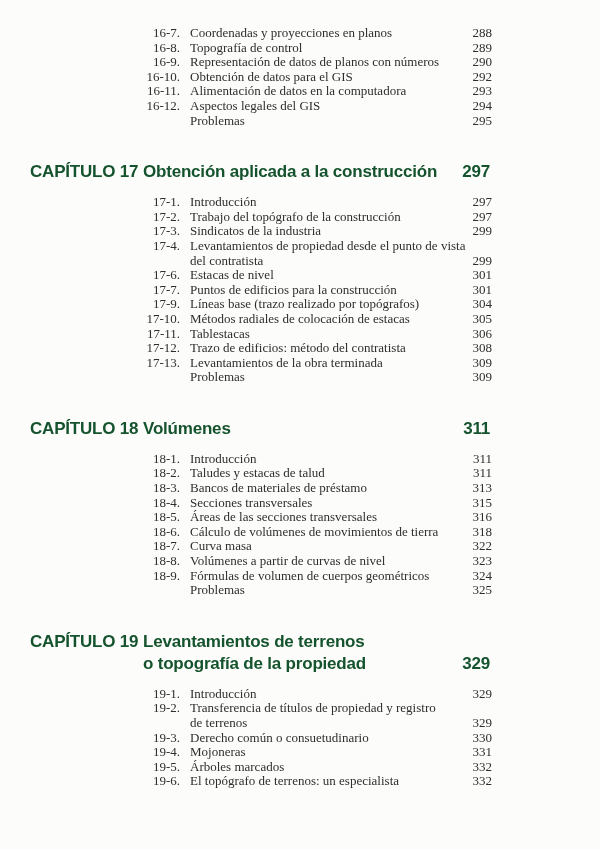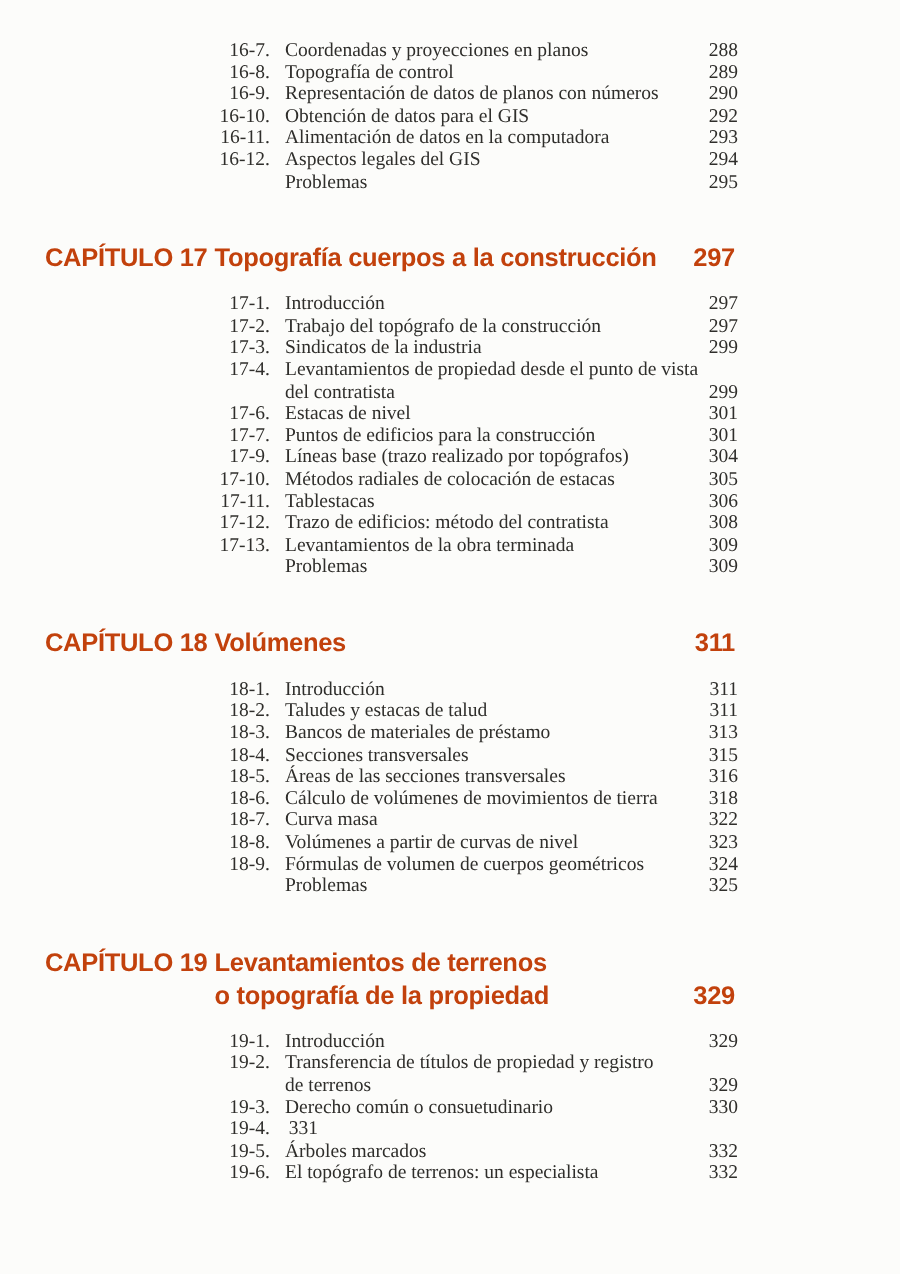--- a/index.html
+++ b/index.html
@@ -19,21 +19,21 @@
   .chapter-line {
     display: flex;
     align-items: baseline;
     padding-left: 30px;
     padding-right: 110px;
     font-family: "Liberation Sans", sans-serif;
     font-weight: 700;
     font-size: 17px;
     line-height: 22px;
     letter-spacing: -0.2px;
-    color: #c2410c;
+    color: #14532d;
     white-space: nowrap;
   }
   .chapter-label { flex: none; width: 104px; margin-right: 9px; }
   .chapter-title { flex: 1 1 auto; min-width: 0; overflow: visible; }
   .chapter-page { flex: none; width: 38px; text-align: right; }
 
   
   .toc-row {
     display: flex;
     align-items: center;
@@ -85,21 +85,21 @@
         </div>
         <div class="toc-row">
           <span class="toc-num"></span>
           <span class="toc-title">Problemas</span>
           <span class="toc-page">295</span>
         </div>
       </div>
       <div class="chapter">
         <div class="chapter-line">
           <span class="chapter-label">CAPÍTULO 17</span>
-          <span class="chapter-title">Topografía cuerpos a la construcción</span>
+          <span class="chapter-title">Obtención aplicada a la construcción</span>
           <span class="chapter-page">297</span>
         </div>
       </div>
       <div class="toc-section">
         <div class="toc-row">
           <span class="toc-num">17-1.</span>
           <span class="toc-title">Introducción</span>
           <span class="toc-page">297</span>
         </div>
         <div class="toc-row">
@@ -250,20 +250,21 @@
           <span class="toc-title">de terrenos</span>
           <span class="toc-page">329</span>
         </div>
         <div class="toc-row">
           <span class="toc-num">19-3.</span>
           <span class="toc-title">Derecho común o consuetudinario</span>
           <span class="toc-page">330</span>
         </div>
         <div class="toc-row">
           <span class="toc-num">19-4.</span>
+          <span class="toc-title">Mojoneras</span>
           <span class="toc-page">331</span>
         </div>
         <div class="toc-row">
           <span class="toc-num">19-5.</span>
           <span class="toc-title">Árboles marcados</span>
           <span class="toc-page">332</span>
         </div>
         <div class="toc-row">
           <span class="toc-num">19-6.</span>
           <span class="toc-title">El topógrafo de terrenos: un especialista</span>

